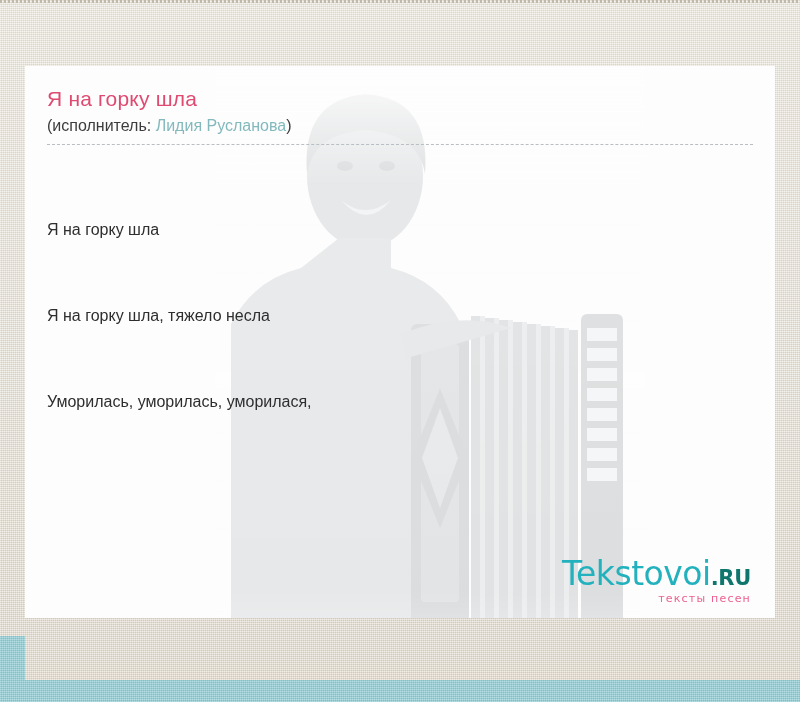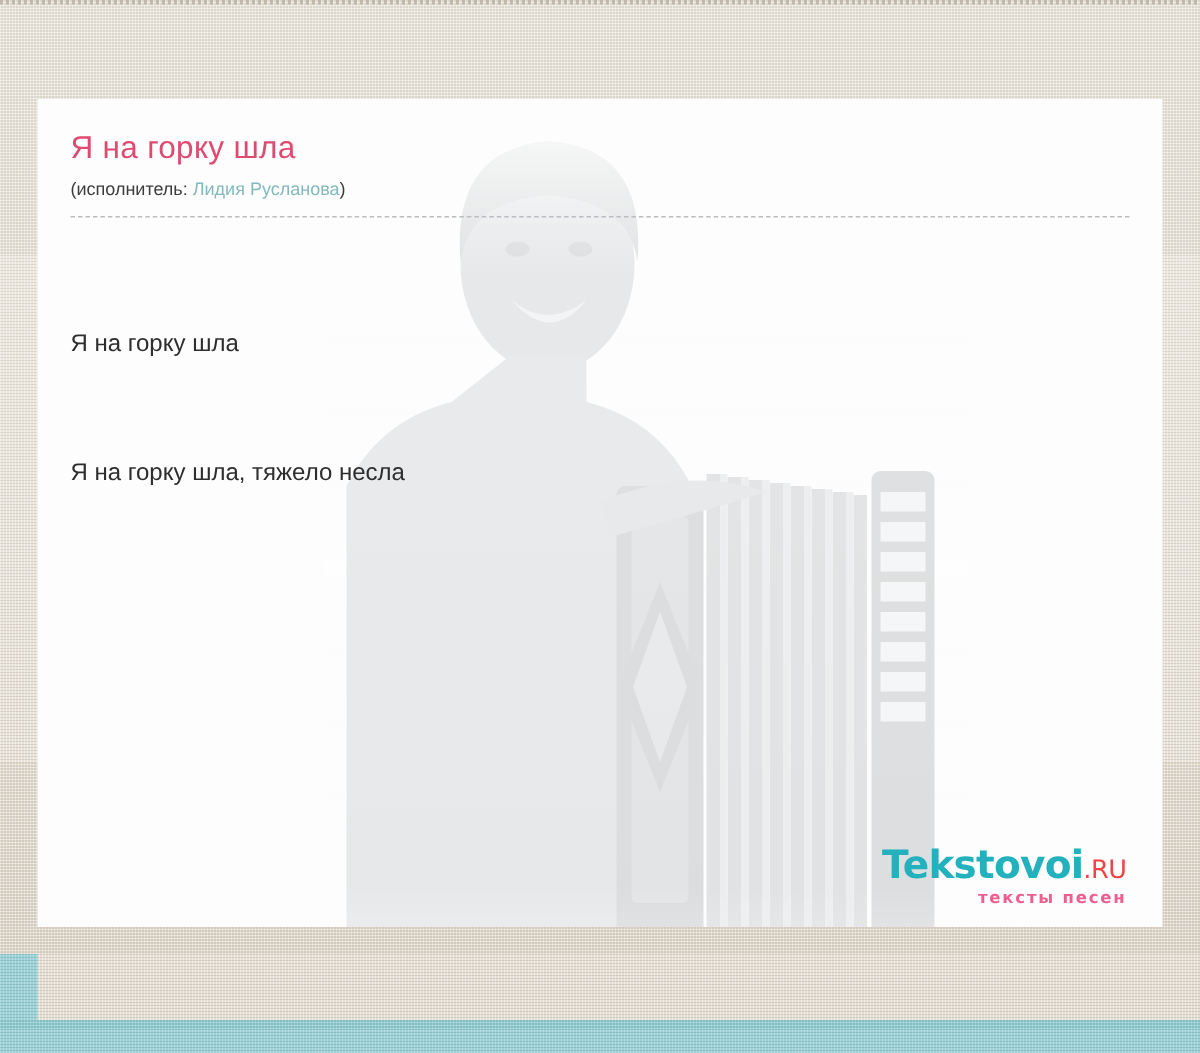--- a/index.html
+++ b/index.html
@@ -90,21 +90,21 @@
   
   .song-title {
     color: #df4a71;
     font-size: 21px;
     font-weight: normal;
     line-height: 26px;
     margin: 0 0 5px 0;
     letter-spacing: .2px;
   }
   .artist-line {
-    font-size: 12px;
+    font-size: 16px;
     color: #3c3c3c;
     line-height: 18px;
     padding-bottom: 9px;
     border-bottom: 1px dashed #b9bec2;
     margin-bottom: 0;
   }
   .artist-link {
     color: #83b9bd;
     text-decoration: none;
   }
@@ -123,37 +123,37 @@
   .logo {
     position: absolute;
     right: 24px;
     bottom: 14px;
     z-index: 3;
     text-align: right;
     line-height: 1;
   }
   .logo-main {
     font-family: "DejaVu Sans", sans-serif;
-    font-size: 26px;
-    font-weight: bold;
+    font-size: 33px;
+    font-weight: normal;
     color: #23b2bd;
     letter-spacing: -.5px;
     display: inline-block;
   }
   .logo-ru {
     font-family: "DejaVu Sans", sans-serif;
-    font-size: 17px;
-    font-weight: normal;
-    color: #ef4444;
+    font-size: 21px;
+    font-weight: bold;
+    color: #0f766e;
     letter-spacing: -.3px;
   }
   .logo-tagline {
     font-family: "DejaVu Sans", sans-serif;
     font-size: 11px;
-    font-weight: bold;
+    font-weight: normal;
     color: #ee5f8e;
     letter-spacing: 1.2px;
     margin-top: 3px;
     text-align: right;
   }
 </style>
 </head>
 <body>
 
 <div class="page-bg"></div>
@@ -236,20 +236,21 @@
   <div class="card-inner">
     <h1 class="song-title">Я на горку шла</h1>
 
     <div class="artist-line">
       <span>(исполнитель: </span><a href="#" class="artist-link">Лидия Русланова</a><span>)</span>
     </div>
 
     <div class="lyrics">
       <div class="lyric-line">Я на горку шла</div>
       <div class="lyric-line">Я на горку шла, тяжело несла</div>
+      <div class="lyric-line">Уморилась, уморилась, уморилася,</div>
       
       
       
       
       
       
       
       
       
       

